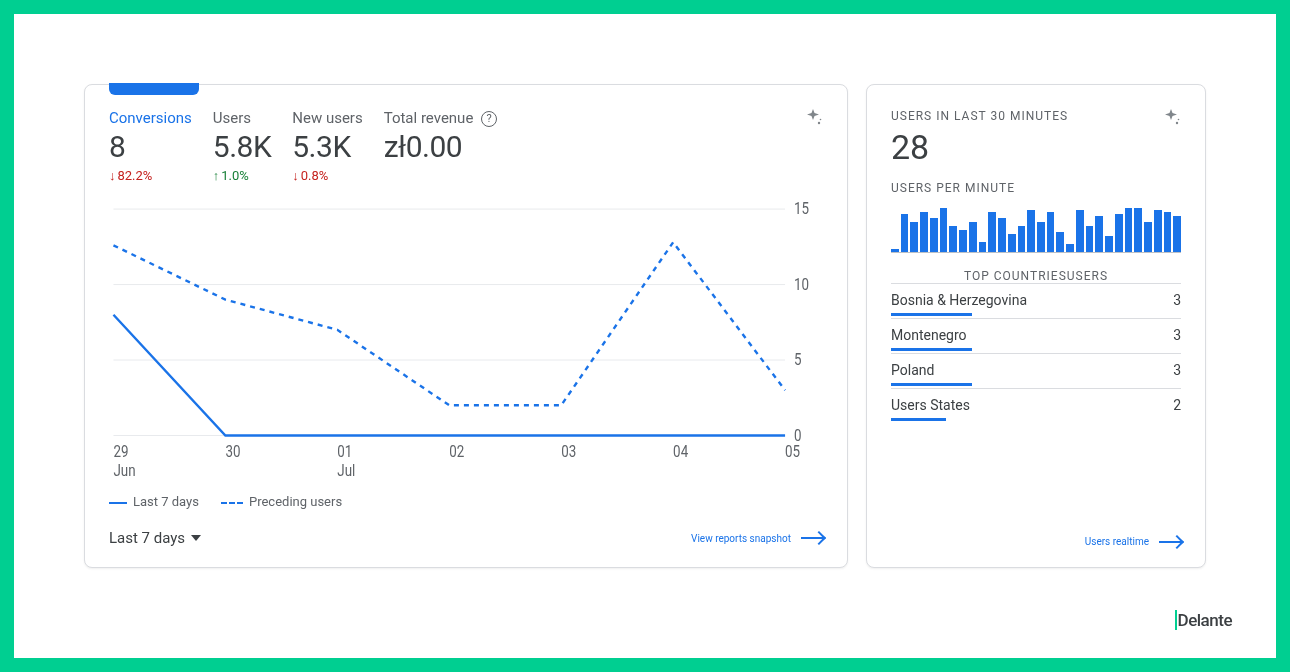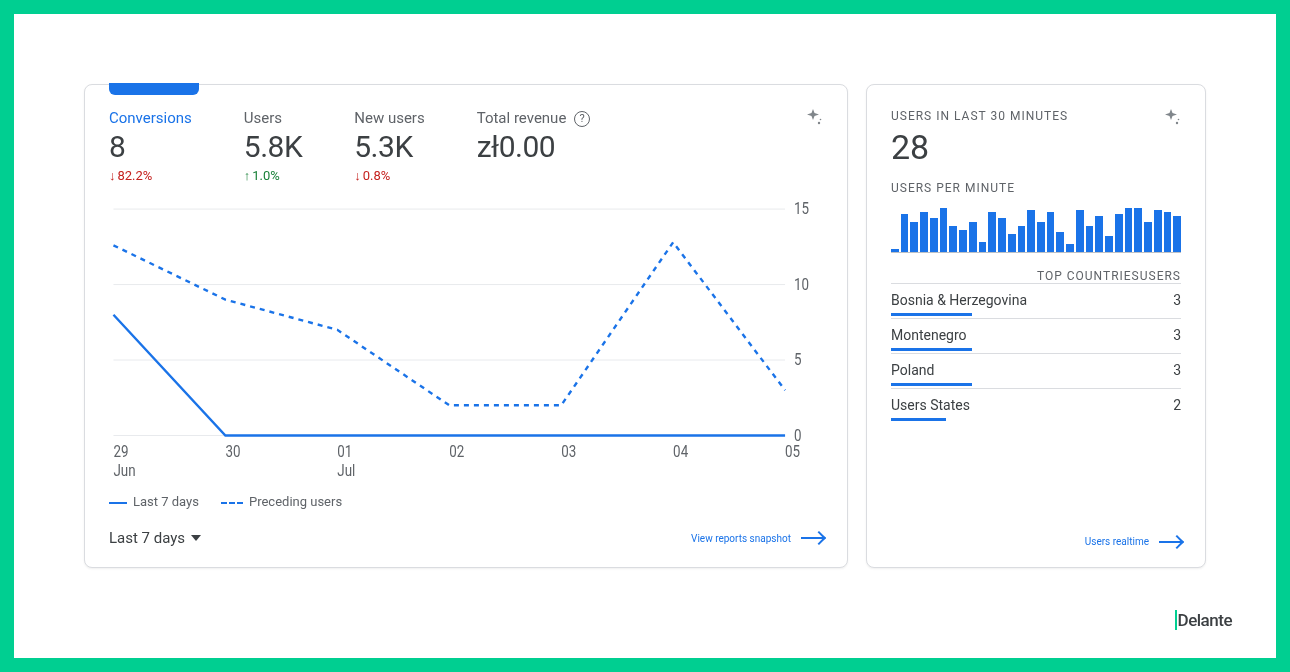--- a/index.html
+++ b/index.html
@@ -4,21 +4,21 @@
 <style>
   * { box-sizing: border-box; margin: 0; padding: 0; }
   html, body { width: 1290px; height: 672px; font-family: 'Google Sans', Roboto, Arial, sans-serif; }
   .frame { width:1290px; height:672px; border:14px solid #00cf91; background:#fff; position:relative; }
   .inner { position:absolute; left:70px; top:70px; right:70px; bottom:90px; }
   .cards { display:flex; gap:18px; height:100%; }
   .card { background:#fff; border:1px solid #dadce0; border-radius:8px; box-shadow:0 1px 2px rgba(60,64,67,.08); position:relative; padding:24px 24px 20px 24px; display:flex; flex-direction:column; }
   .card.main { flex: 1 1 auto; }
   .card.side { width:340px; flex:none; }
   .tab-ind { position:absolute; top:-2px; left:24px; width:90px; height:12px; background:#1a73e8; border-radius:0 0 6px 6px; }
-  .metrics { display:flex; gap:52px; }
+  .metrics { display:flex; gap:21px; }
   .metric .label { font-size:15px; color:#5f6368; }
   .metric.active .label { color:#1a73e8; }
   .metric .label .help { display:inline-block; width:16px; height:16px; border:1.6px solid #5f6368; border-radius:50%; font-size:11px; text-align:center; line-height:14px; vertical-align:1px; margin-left:4px; }
   .metric .value { font-size:30px; color:#3c4043; margin-top:2px; letter-spacing:-0.5px;}
   .metric .delta { font-size:13px; margin-top:4px; }
   .delta.up { color:#188038; }
   .delta.down { color:#c5221f; }
   .delta .arr { font-weight:bold; margin-right:2px; }
   .sparkle { position:absolute; top:22px; right:22px; color:#80868b; }
   .sparkle svg { width:24px; height:24px; }
@@ -33,21 +33,21 @@
   .caret { width:0; height:0; border-left:5px solid transparent; border-right:5px solid transparent; border-top:6px solid #3c4043; }
   .link-btn { color:#1a73e8; font-size:10px; display:flex; align-items:center; gap:10px; cursor:pointer; }
   .arrow-right { width:22px; height:2px; background:#1a73e8; position:relative; }
   .arrow-right::after { content:""; position:absolute; right:-1px; top:-4px; border:solid #1a73e8; border-width:0 2px 2px 0; padding:4px; transform:rotate(-45deg); }
   
   .side .section-label { font-size:12px; letter-spacing:1px; color:#5f6368; text-transform:uppercase; }
   .side .bignum { font-size:34px; color:#3c4043; margin-top:4px; }
   .upm { margin-top:14px; }
   .bars { display:flex; align-items:flex-end; gap:2px; height:50px; margin-top:8px; border-bottom:1px solid #bdc1c6; padding-bottom:0; }
   .bars div { background:#1a73e8; width:8px; }
-  .tc-head { display:flex; justify-content:flex-end; font-size:12px; letter-spacing:1px; color:#5f6368; margin-top:16px; }
+  .tc-head { display:flex; justify-content:center; font-size:12px; letter-spacing:1px; color:#5f6368; margin-top:16px; }
   .tc-row { border-top:1px solid #dadce0; padding:8px 0 10px 0; position:relative; }
   .tc-row .rowtop { display:flex; justify-content:space-between; font-size:14px; color:#3c4043; }
   .tc-row .stripe { position:absolute; left:0; bottom:2px; height:3px; background:#1a73e8; }
   .side .footer { margin-top:auto; justify-content:flex-end; }
   .logo { position:absolute; right:44px; bottom:28px; font-size:17px; font-weight:500; color:#3c4043; letter-spacing:-0.5px; }
   .logo .d { border-left:2.5px solid #00cf91; padding-left:1px; color:#3c4043; }
   .axis-text, .tick-text { font-size:12px; fill:#5f6368; font-family:inherit; }
 </style>
 </head>
 <body>

